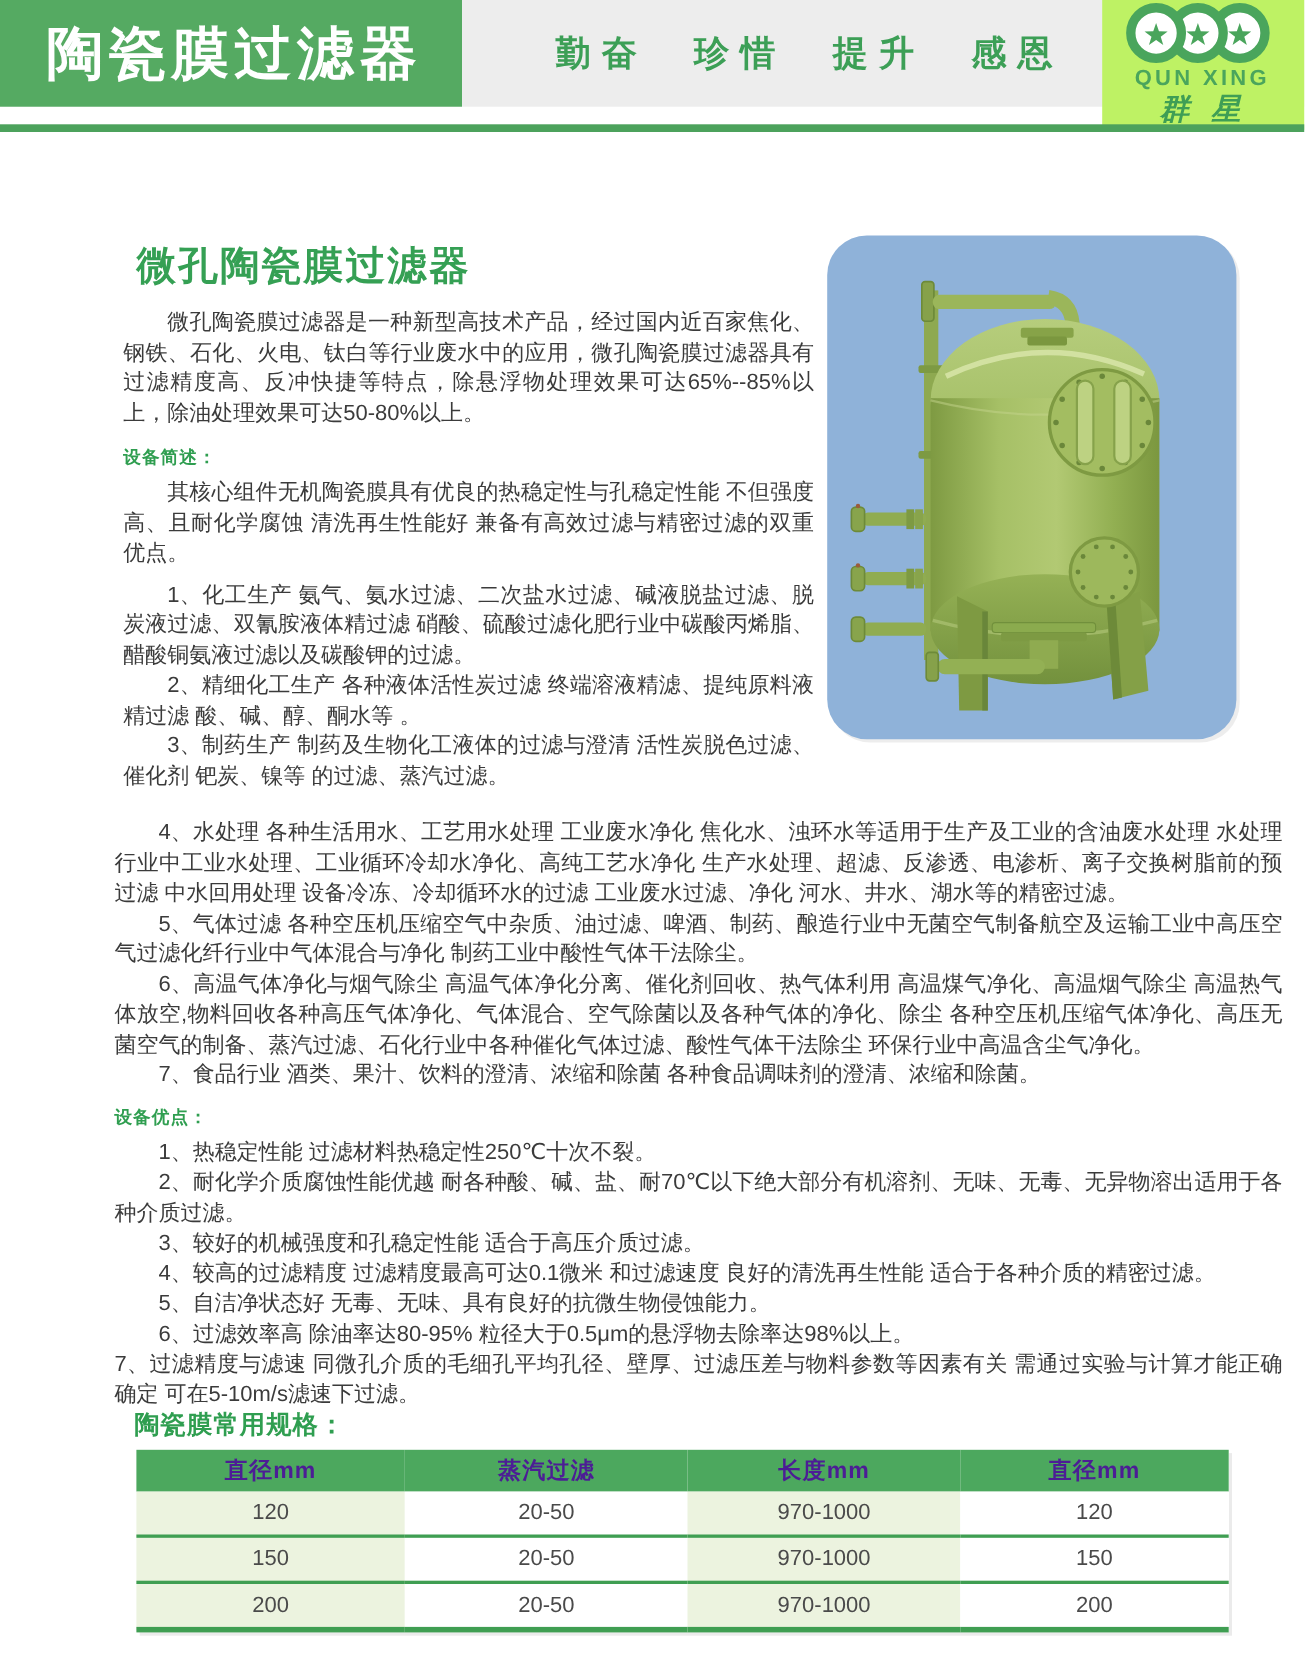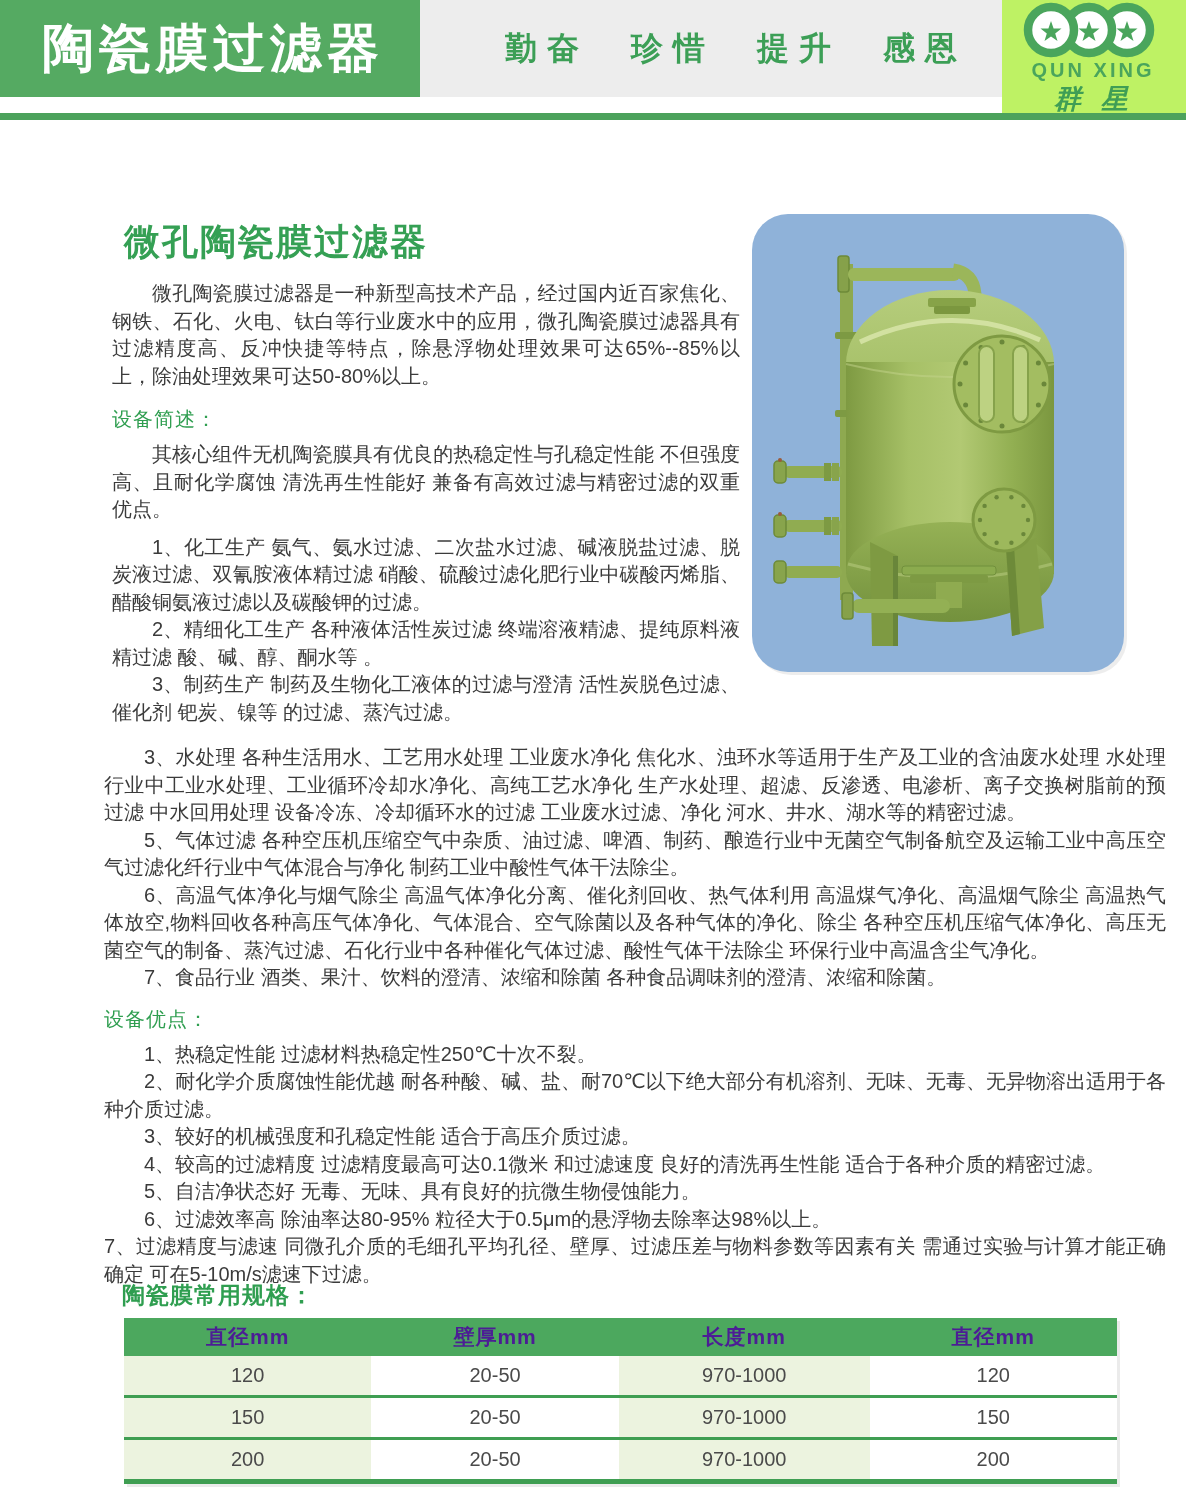--- a/index.html
+++ b/index.html
@@ -19,21 +19,21 @@
     display:flex;justify-content:center;align-items:flex-start;}
   .green-bar{position:absolute;left:0;top:113px;width:1186px;height:7px;background:#4ca25c;}
 
   
   .main-title{position:absolute;left:124px;top:218px;font-size:36px;font-weight:bold;
     color:#35a054;letter-spacing:2px;white-space:nowrap;}
   .col-narrow{position:absolute;left:112px;top:280px;width:628px;}
   .col-wide{position:absolute;left:104px;top:744px;width:1062px;}
   .body-p{font-size:20px;line-height:27.5px;color:#3b3b3b;margin:0;text-align:justify;}
   .indent{text-indent:2em;}
-  .sec-heading{font-size:20px;font-weight:normal;color:#2f9e50;margin:14px 0 8px 0;letter-spacing:1px;}
+  .sec-heading{font-size:16px;font-weight:bold;color:#2f9e50;margin:14px 0 8px 0;letter-spacing:1px;}
   .col-narrow .sec-heading{margin-top:16px;}
   .mb{margin-bottom:10px;}
 
   
   .photo{position:absolute;left:752px;top:214px;width:372px;height:458px;background:#8fb2d9;
     border-radius:36px;overflow:hidden;box-shadow:3px 3px 0 rgba(0,0,0,0.07);}
 
   
   .spec-heading{position:absolute;left:122px;top:1280px;font-size:23px;font-weight:bold;
     color:#2f9e50;letter-spacing:1px;}
@@ -182,40 +182,40 @@
   <div class="col-narrow">
     <p class="body-p indent mb">微孔陶瓷膜过滤器是一种新型高技术产品，经过国内近百家焦化、钢铁、石化、火电、钛白等行业废水中的应用，微孔陶瓷膜过滤器具有过滤精度高、反冲快捷等特点，除悬浮物处理效果可达65%--85%以上，除油处理效果可达50-80%以上。</p>
     <div class="sec-heading">设备简述：</div>
     <p class="body-p indent mb">其核心组件无机陶瓷膜具有优良的热稳定性与孔稳定性能 不但强度高、且耐化学腐蚀 清洗再生性能好 兼备有高效过滤与精密过滤的双重优点。</p>
     <p class="body-p indent">1、化工生产 氨气、氨水过滤、二次盐水过滤、碱液脱盐过滤、脱炭液过滤、双氰胺液体精过滤 硝酸、硫酸过滤化肥行业中碳酸丙烯脂、醋酸铜氨液过滤以及碳酸钾的过滤。</p>
     <p class="body-p indent">2、精细化工生产 各种液体活性炭过滤 终端溶液精滤、提纯原料液精过滤 酸、碱、醇、酮水等 。</p>
     <p class="body-p indent">3、制药生产 制药及生物化工液体的过滤与澄清 活性炭脱色过滤、催化剂 钯炭、镍等 的过滤、蒸汽过滤。</p>
   </div>
 
   <div class="col-wide">
-    <p class="body-p indent">3、水处理 各种生活用水、工艺用水处理 工业废水净化 焦化水、浊环水等适用于生产及工业的含油废水处理 水处理行业中工业水处理、工业循环冷却水净化、高纯工艺水净化 生产水处理、超滤、反渗透、电渗析、离子交换树脂前的预过滤 中水回用处理 设备冷冻、冷却循环水的过滤 工业废水过滤、净化 河水、井水、湖水等的精密过滤。</p>
+    <p class="body-p indent">4、水处理 各种生活用水、工艺用水处理 工业废水净化 焦化水、浊环水等适用于生产及工业的含油废水处理 水处理行业中工业水处理、工业循环冷却水净化、高纯工艺水净化 生产水处理、超滤、反渗透、电渗析、离子交换树脂前的预过滤 中水回用处理 设备冷冻、冷却循环水的过滤 工业废水过滤、净化 河水、井水、湖水等的精密过滤。</p>
     <p class="body-p indent">5、气体过滤 各种空压机压缩空气中杂质、油过滤、啤酒、制药、酿造行业中无菌空气制备航空及运输工业中高压空气过滤化纤行业中气体混合与净化 制药工业中酸性气体干法除尘。</p>
     <p class="body-p indent">6、高温气体净化与烟气除尘 高温气体净化分离、催化剂回收、热气体利用 高温煤气净化、高温烟气除尘 高温热气体放空,物料回收各种高压气体净化、气体混合、空气除菌以及各种气体的净化、除尘 各种空压机压缩气体净化、高压无菌空气的制备、蒸汽过滤、石化行业中各种催化气体过滤、酸性气体干法除尘 环保行业中高温含尘气净化。</p>
     <p class="body-p indent">7、食品行业 酒类、果汁、饮料的澄清、浓缩和除菌 各种食品调味剂的澄清、浓缩和除菌。</p>
     <div class="sec-heading">设备优点：</div>
     <p class="body-p indent">1、热稳定性能 过滤材料热稳定性250℃十次不裂。</p>
     <p class="body-p indent">2、耐化学介质腐蚀性能优越 耐各种酸、碱、盐、耐70℃以下绝大部分有机溶剂、无味、无毒、无异物溶出适用于各种介质过滤。</p>
     <p class="body-p indent">3、较好的机械强度和孔稳定性能 适合于高压介质过滤。</p>
     <p class="body-p indent">4、较高的过滤精度 过滤精度最高可达0.1微米 和过滤速度 良好的清洗再生性能 适合于各种介质的精密过滤。</p>
     <p class="body-p indent">5、自洁净状态好 无毒、无味、具有良好的抗微生物侵蚀能力。</p>
     <p class="body-p indent">6、过滤效率高 除油率达80-95% 粒径大于0.5μm的悬浮物去除率达98%以上。</p>
     <p class="body-p">7、过滤精度与滤速 同微孔介质的毛细孔平均孔径、壁厚、过滤压差与物料参数等因素有关 需通过实验与计算才能正确确定 可在5-10m/s滤速下过滤。</p>
   </div>
 
   <div class="spec-heading">陶瓷膜常用规格：</div>
   <table class="spec-table">
     <thead>
       <tr>
         <th>直径mm</th>
-        <th>壁厚mm</th>
+        <th>蒸汽过滤</th>
         <th>长度mm</th>
         <th>直径mm</th>
       </tr>
     </thead>
     <tbody>
       <tr>
         <td class="tint">120</td>
         <td class="plain">20-50</td>
         <td class="tint">970-1000</td>
         <td class="plain">120</td>

